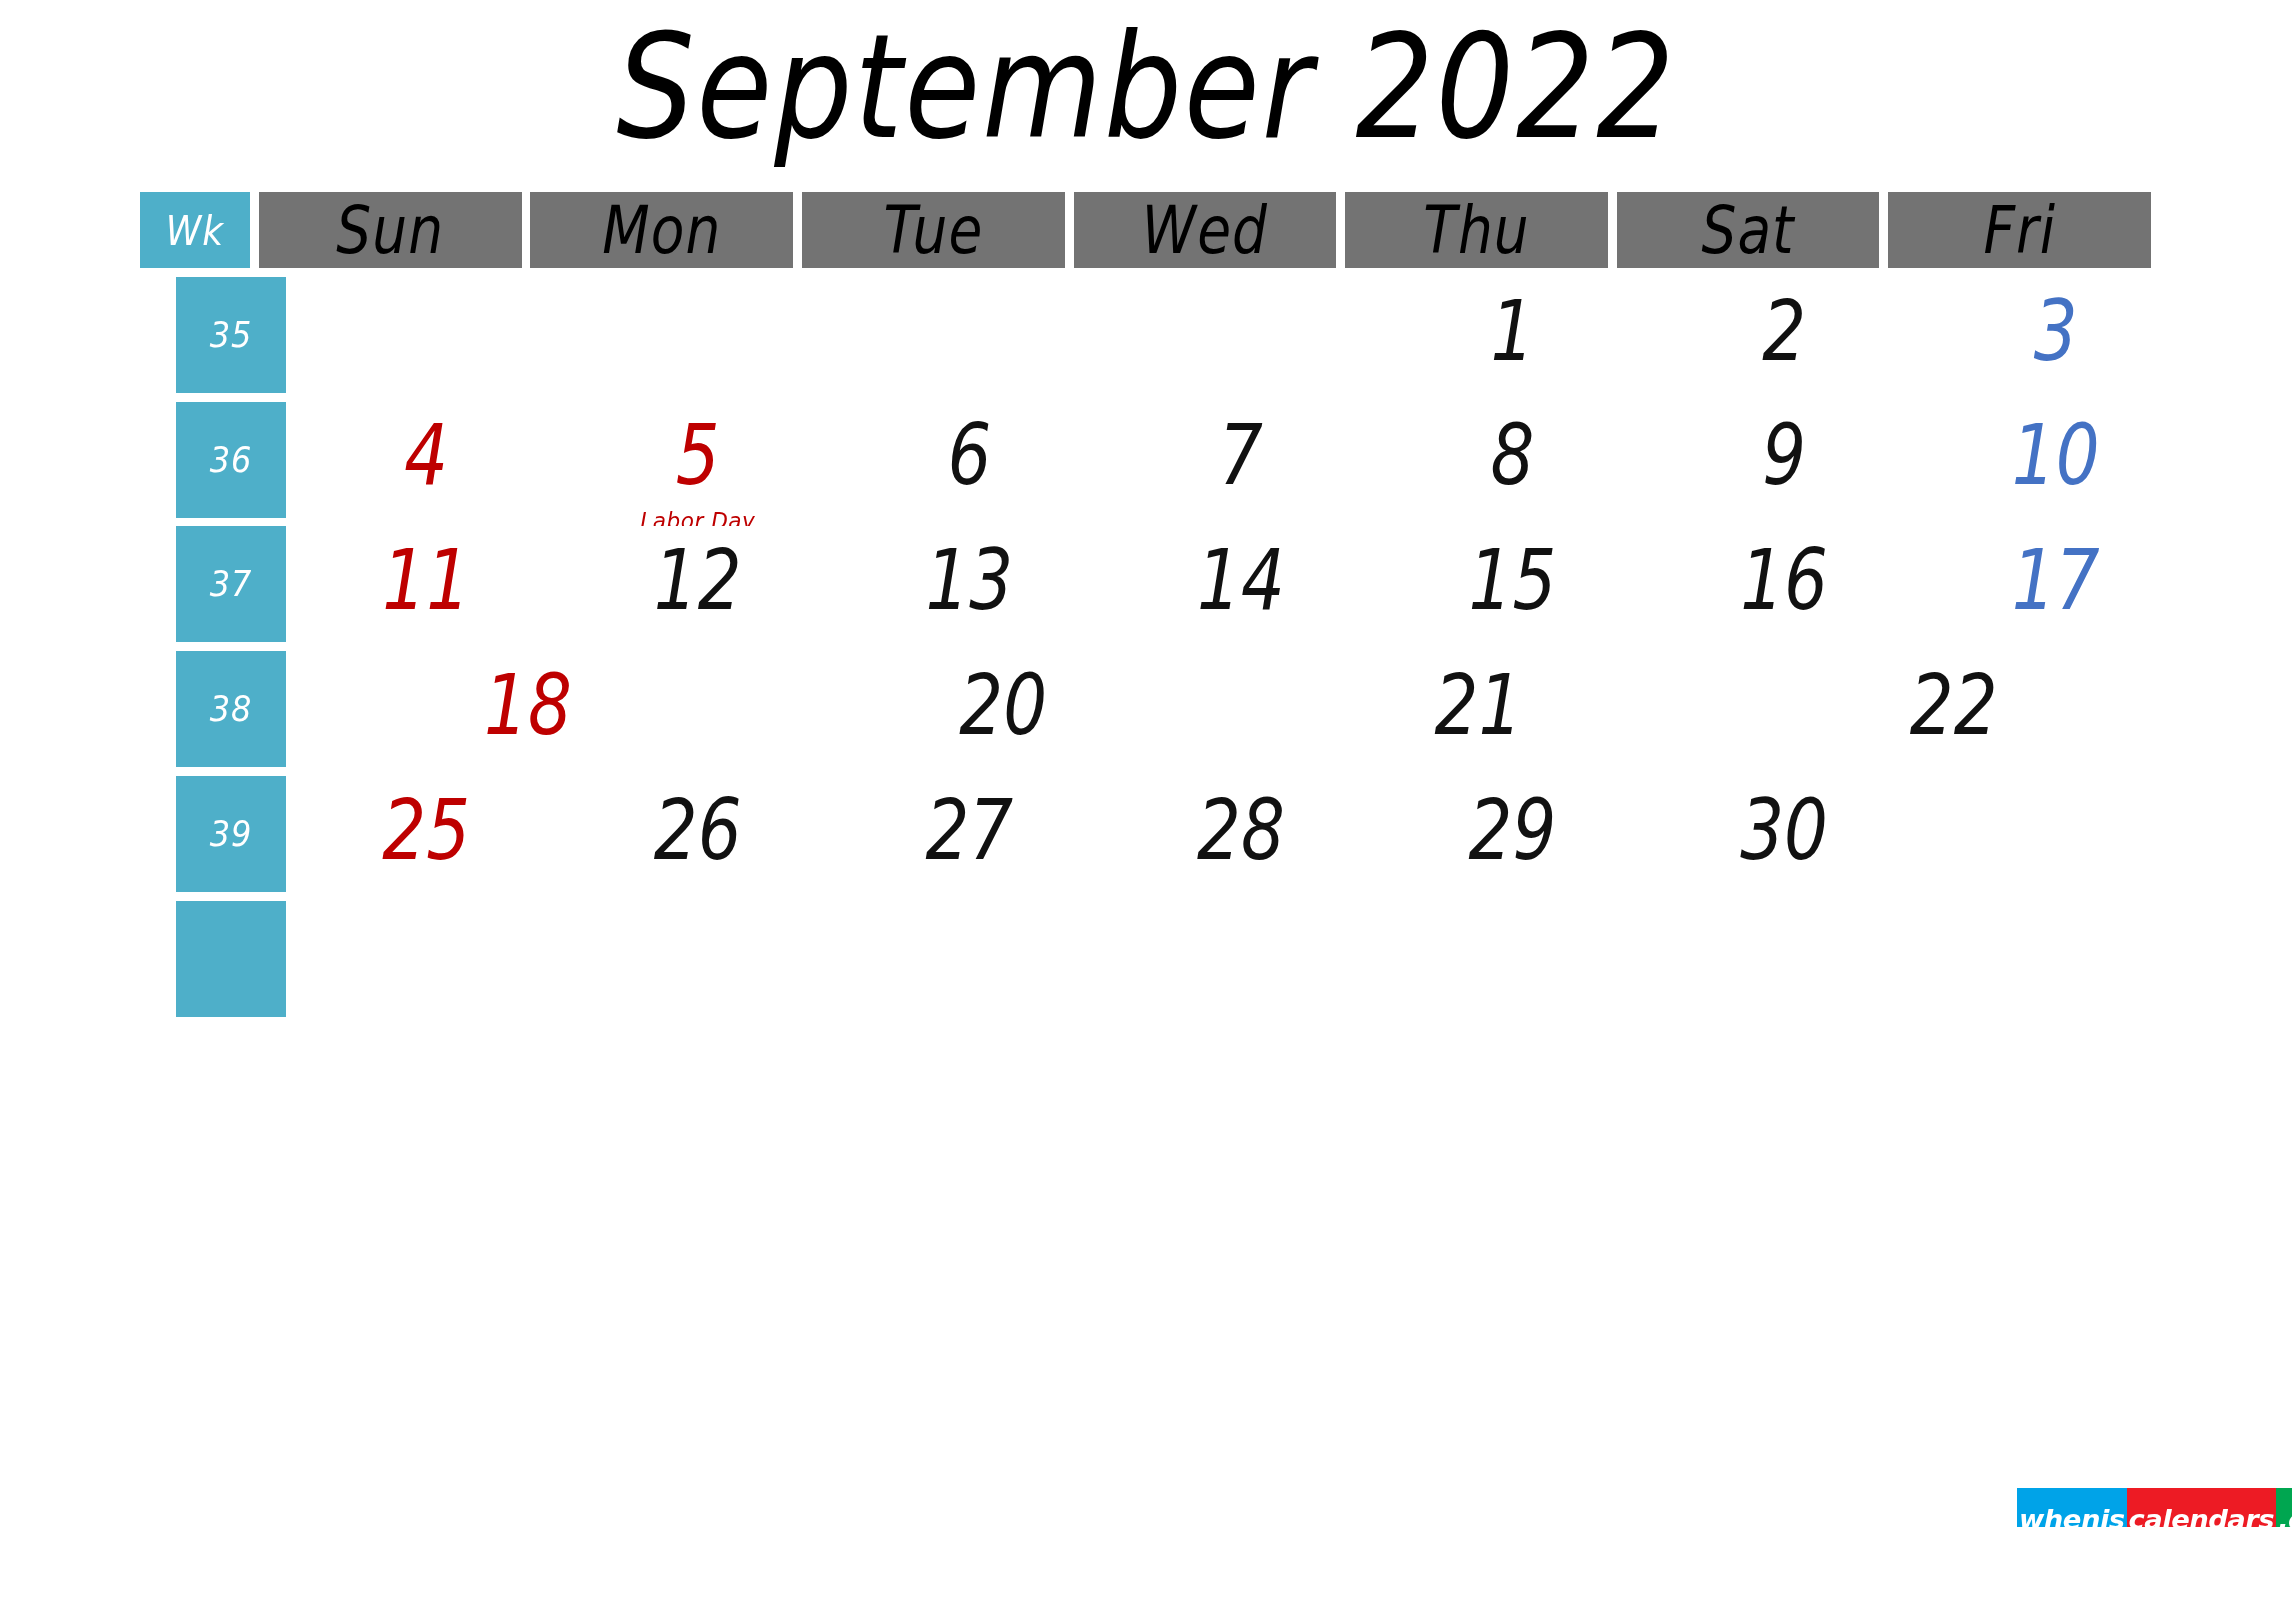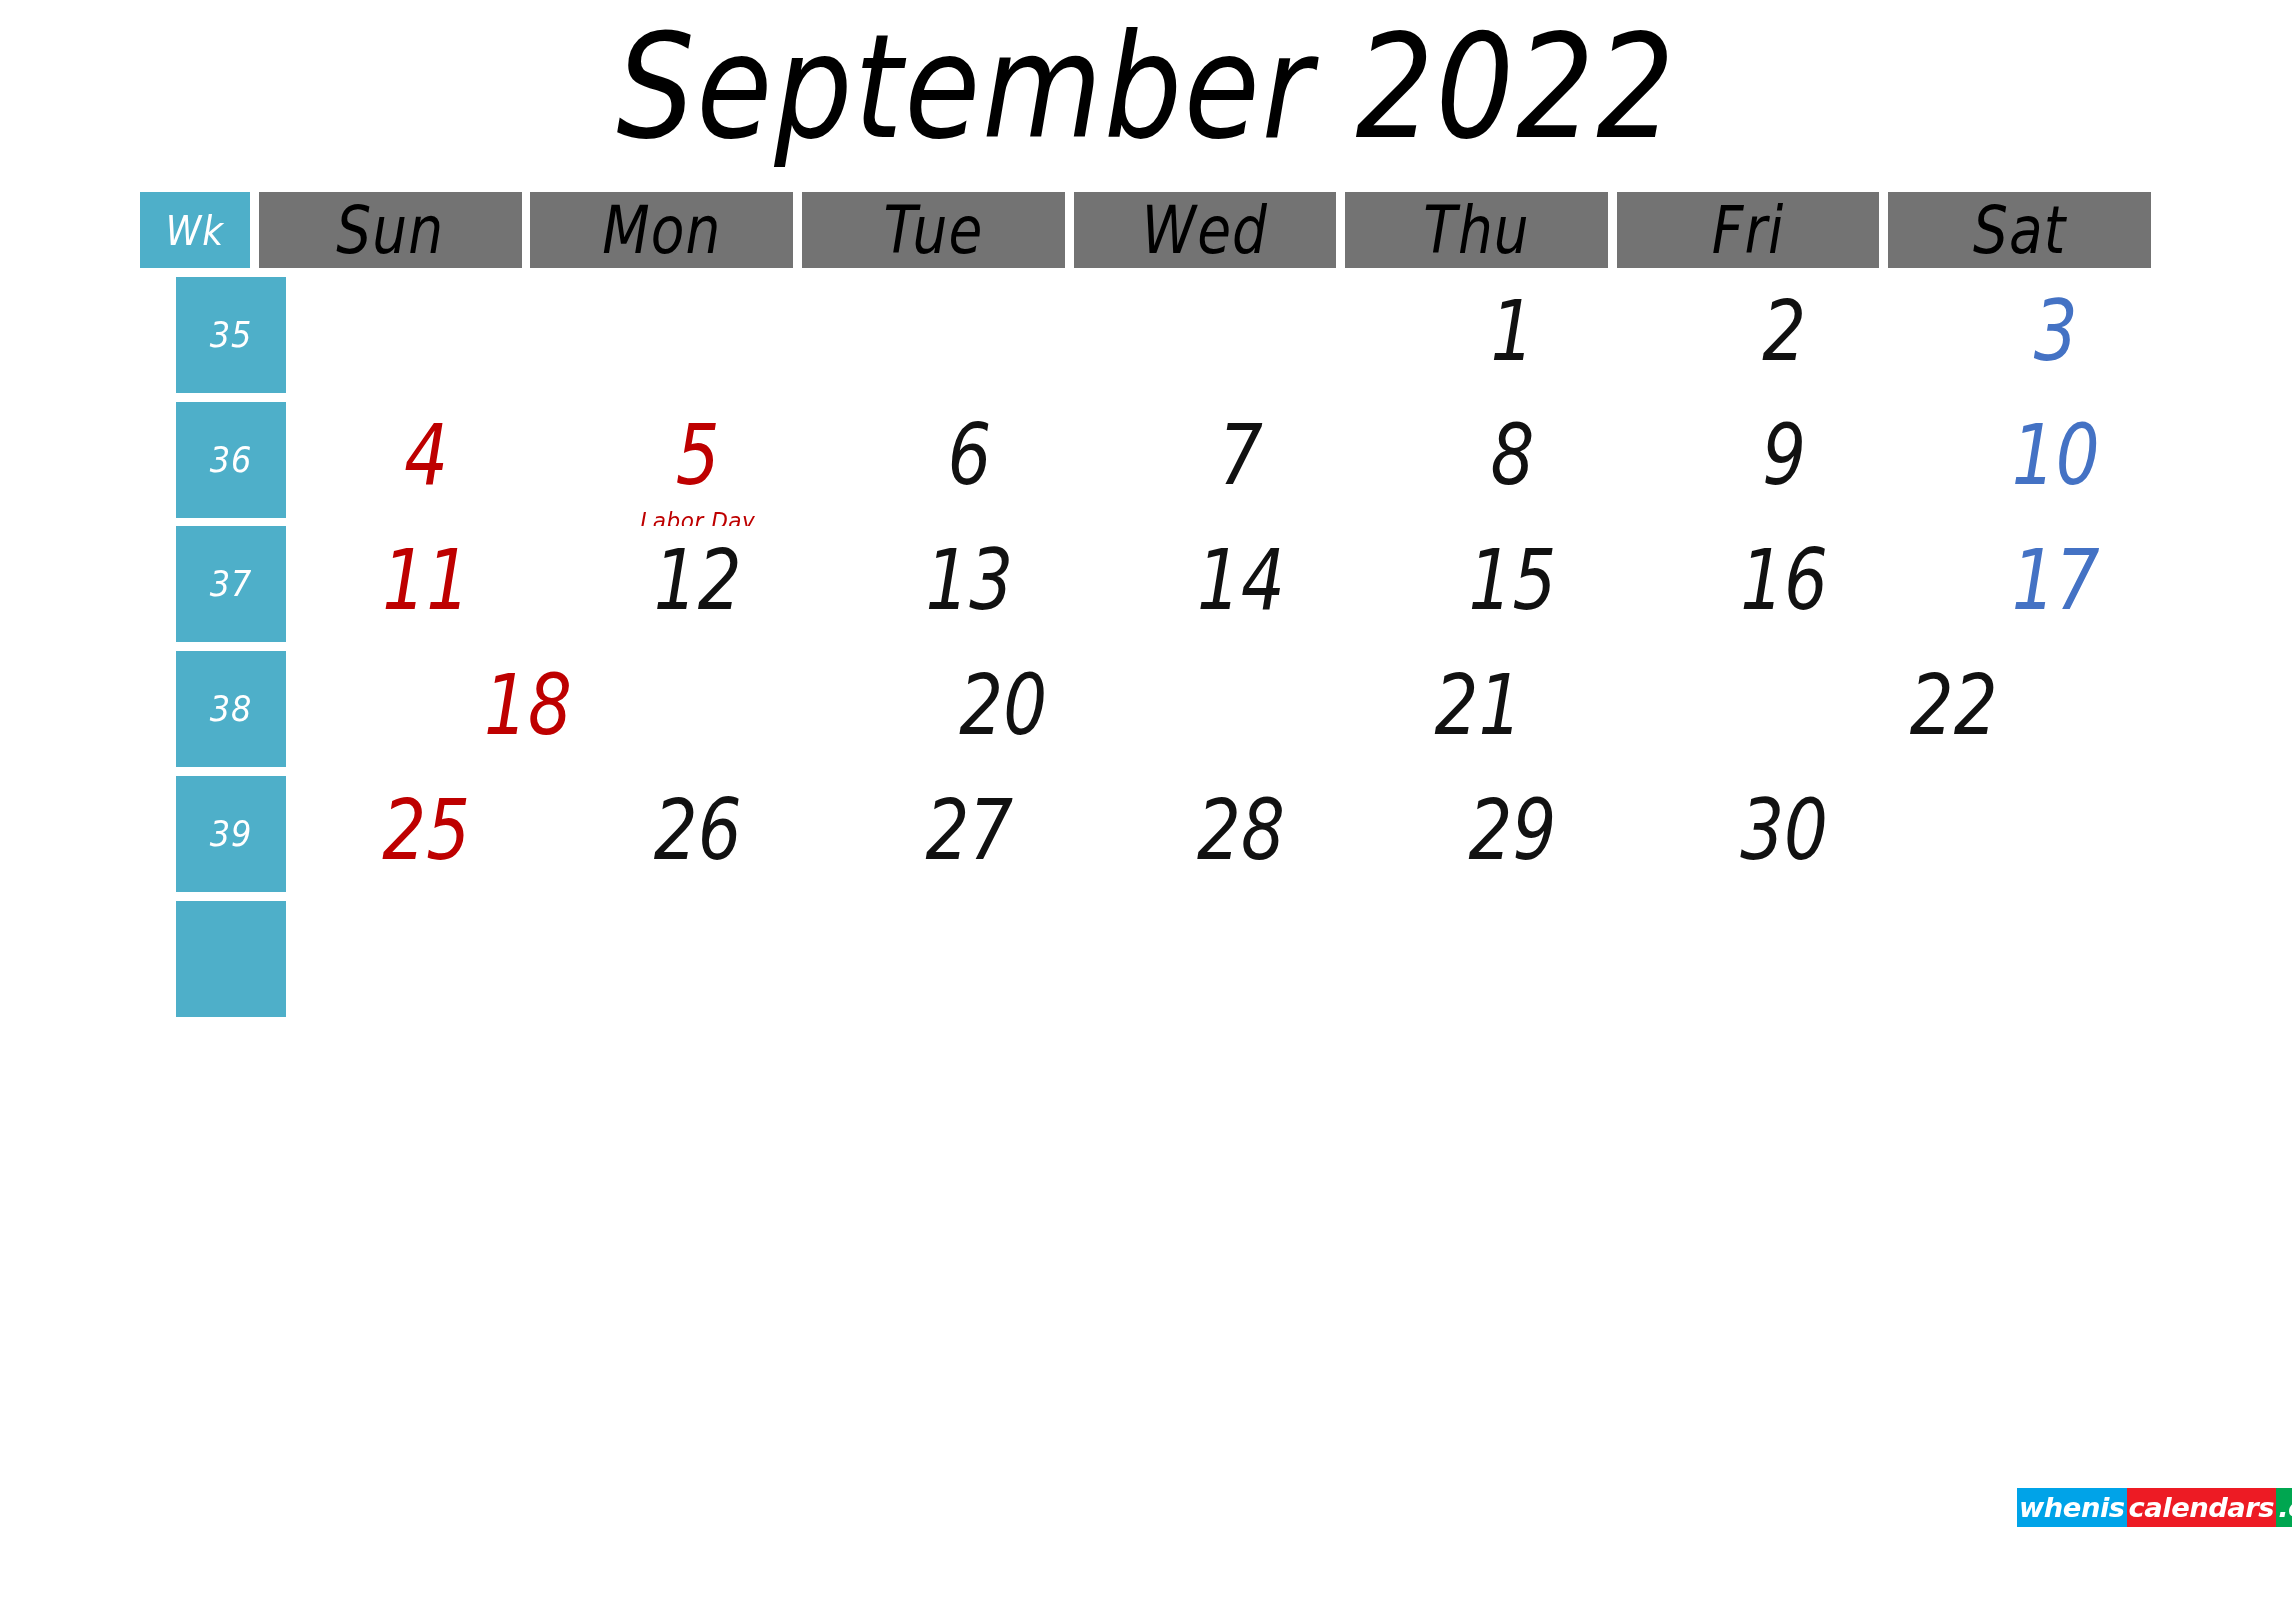--- a/index.html
+++ b/index.html
@@ -169,21 +169,21 @@
     align-items: stretch;
     font-family: "DejaVu Sans", sans-serif;
     font-style: italic;
     font-weight: bold;
     font-size: 27.4px;
     line-height: 39px;
     color: #ffffff;
     letter-spacing: -0.5px;
   }
   #site-logo .seg {
-    padding: 0 2px;
+    padding: 12px 2px;
     display: inline-block;
   }
   #site-logo .seg-1 { background: #00A3E8; }
   #site-logo .seg-2 { background: #ED1B24; }
   #site-logo .seg-3 { background: #00A650; }
 </style>
 </head>
 <body>
 
 <div id="calendar-title">September 2022</div>
@@ -203,24 +203,24 @@
     <div class="day-head">
       <span class="day-head-label">Tue</span>
     </div>
     <div class="day-head">
       <span class="day-head-label">Wed</span>
     </div>
     <div class="day-head">
       <span class="day-head-label">Thu</span>
     </div>
     <div class="day-head">
+      <span class="day-head-label">Sat</span>
+    </div>
+    <div class="day-head">
       <span class="day-head-label">Fri</span>
-    </div>
-    <div class="day-head">
-      <span class="day-head-label">Sat</span>
     </div>
   </div>
 
   <div id="week-rows-container">
       <div class="cal-row week-row">
         <div class="wk-cell">
           <span class="wk-num">35</span>
         </div>
         <div class="day-cell">
           <span class="day-num sun empty"></span>

